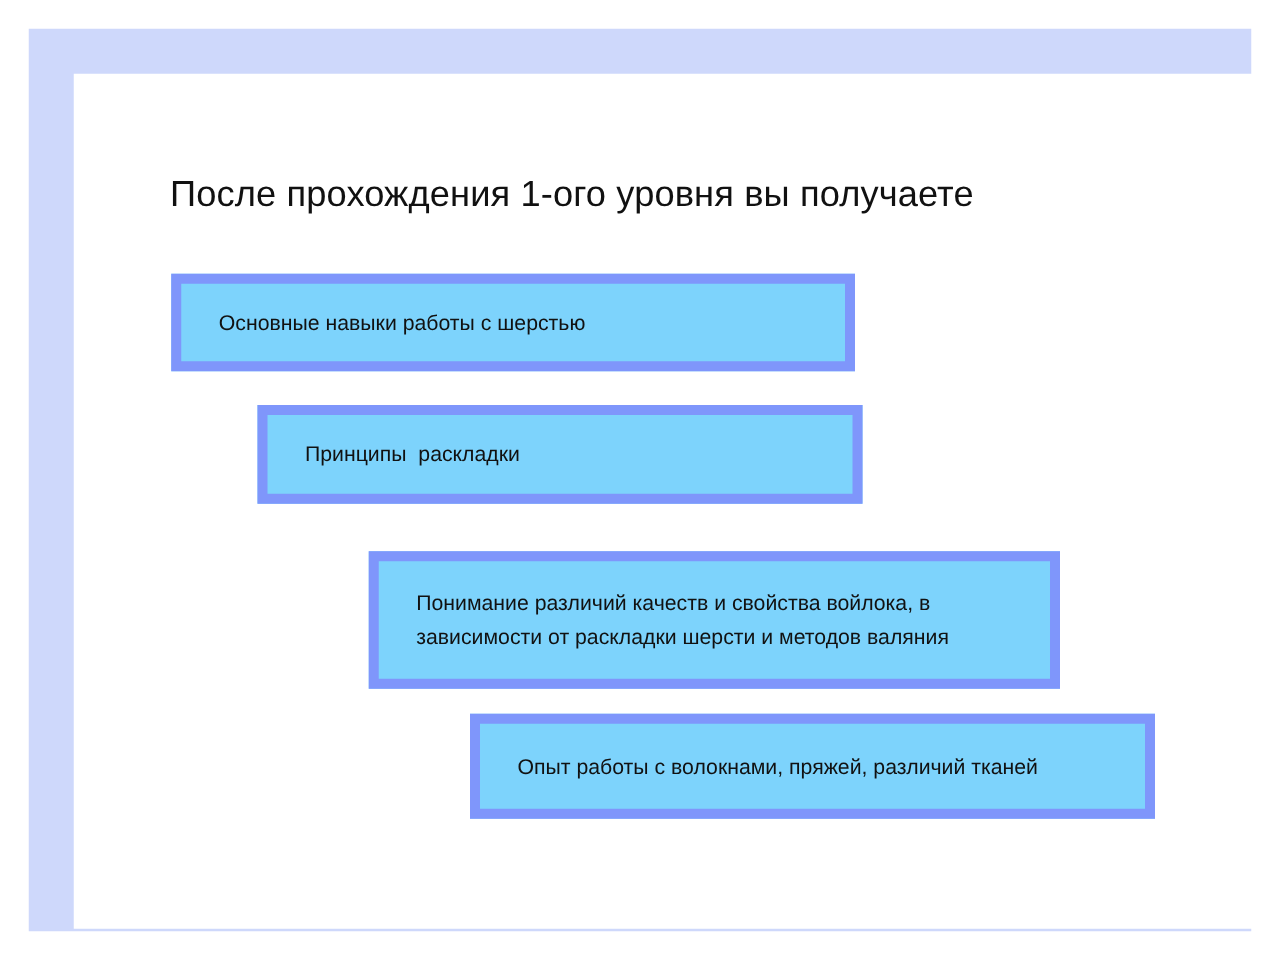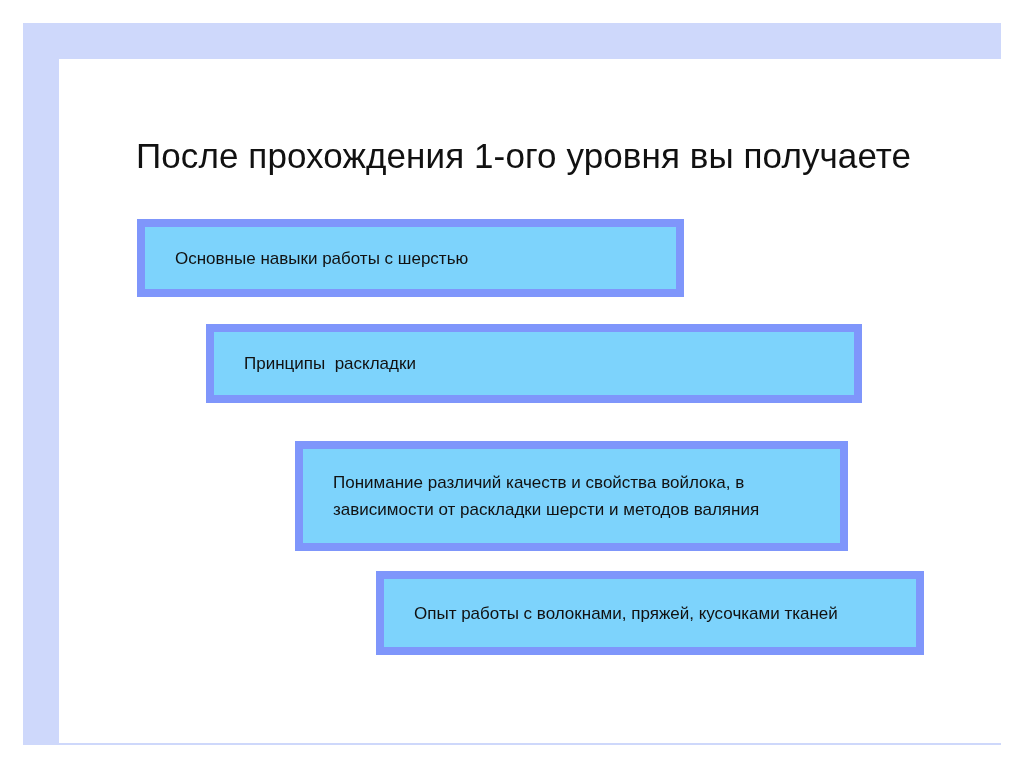--- a/index.html
+++ b/index.html
@@ -35,21 +35,21 @@
     height: 684px;
     background: #ffffff;
     box-sizing: border-box;
   }
 
   #slide-title {
     position: absolute;
     left: 77px;
     top: 74px;
     width: 880px;
-    font-size: 35px;
+    font-size: 29px;
     line-height: 46px;
     font-weight: 400;
     color: #111111;
     letter-spacing: 0.1px;
     white-space: nowrap;
   }
 
   .item-box {
     position: absolute;
     box-sizing: border-box;
@@ -62,21 +62,21 @@
   .item-text {
     font-size: 17px;
     line-height: 27px;
     color: #111111;
     padding: 0 0 0 30px;
     white-space: pre-wrap;
   }
 
   
   #item-box-1 { left: 78px;  top: 160px; width: 547px; height: 78px; }
-  #item-box-2 { left: 147px; top: 265px; width: 656px; height: 79px; align-items: center; }
+  #item-box-2 { left: 147px; top: 265px; width: 484px; height: 79px; align-items: center; }
   #item-box-3 { left: 236px; top: 382px; width: 553px; height: 110px; }
   #item-box-4 { left: 317px; top: 512px; width: 548px; height: 84px; }
   #item-box-5 { left: 400px; top: 626px; width: 547px; height: 77px; }
 </style>
 </head>
 <body>
 
 <div id="slide-frame">
   <div id="slide-canvas">
 
@@ -88,18 +88,18 @@
 
     <div class="item-box" id="item-box-2">
       <div class="item-text">Принципы  раскладки</div>
     </div>
 
     <div class="item-box" id="item-box-3">
       <div class="item-text">Понимание различий качеств и свойства войлока, в зависимости от раскладки шерсти и методов валяния</div>
     </div>
 
     <div class="item-box" id="item-box-4">
-      <div class="item-text">Опыт работы с волокнами, пряжей, кусочками тканей</div>
+      <div class="item-text">Опыт работы с волокнами, пряжей, различий тканей</div>
     </div>
 
 
   </div>
 </div>
 
 </body></html>

